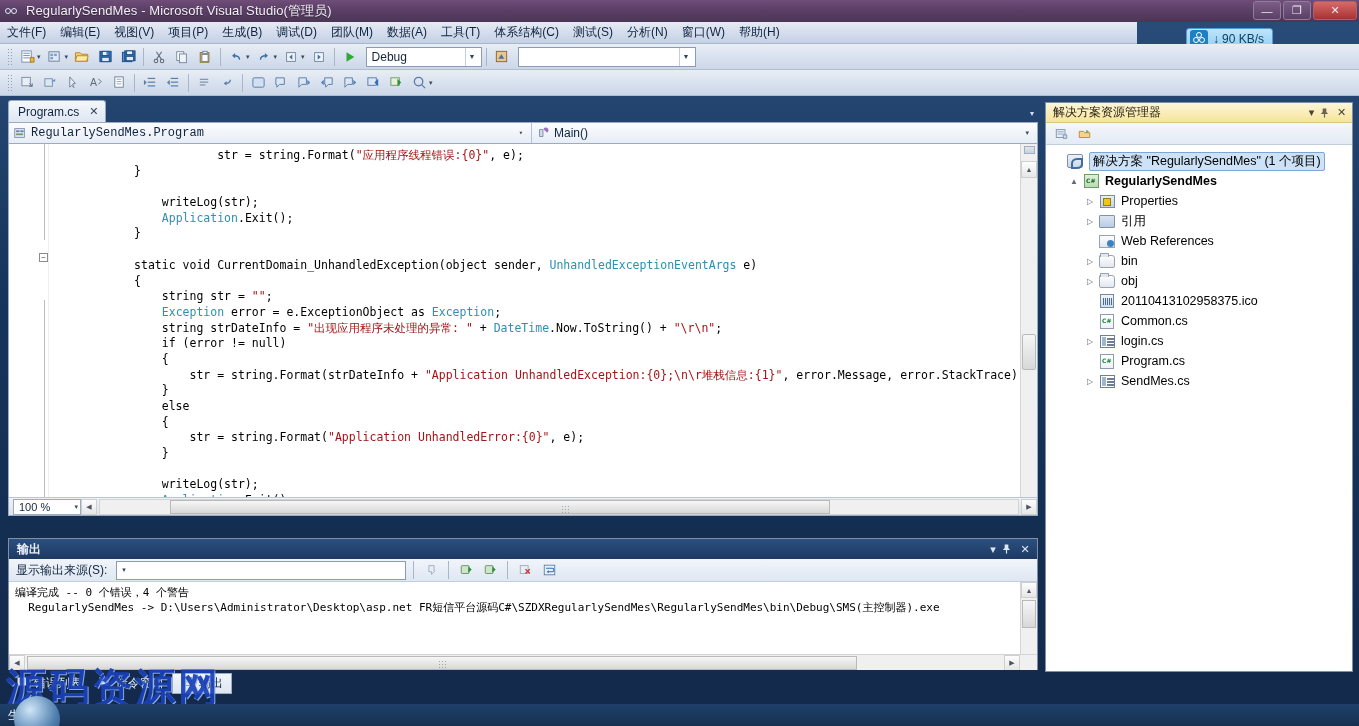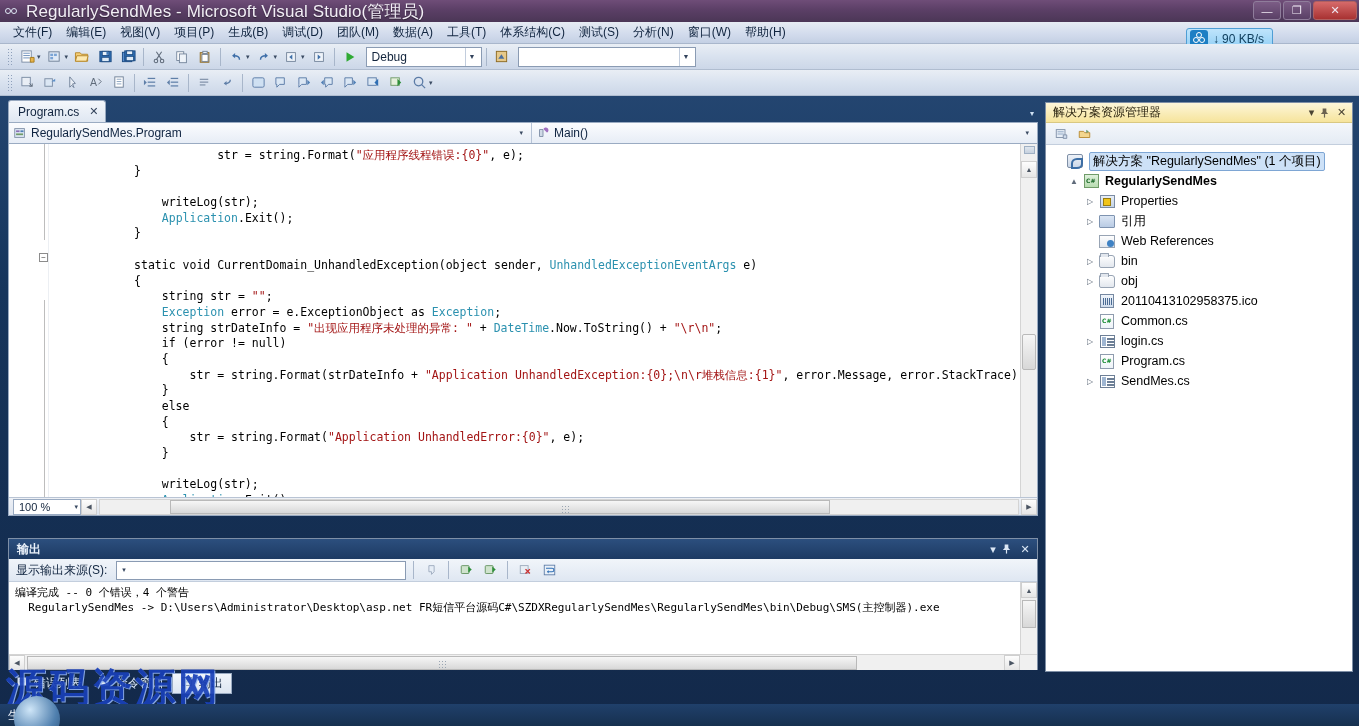--- a/index.html
+++ b/index.html
@@ -16,33 +16,33 @@
   .titlebar {
     position:absolute; left:0; top:0; width:1359px; height:22px;
     background: linear-gradient(180deg,#6f4d78 0%, #5b3f66 45%, #4b3656 100%);
     display:flex; align-items:center;
   }
   .titlebar .tb-icon { width:16px; height:16px; margin-left:5px; margin-right:5px;
     position:relative; flex:0 0 auto;}
   .tb-icon .d1,.tb-icon .d2{position:absolute;top:5px;width:6px;height:6px;border-radius:50%;
      border:1.5px solid #dfe9f5;}
   .tb-icon .d1{left:0;} .tb-icon .d2{left:6px;}
-  .titlebar .tb-title { color:#f2eef6; font-size:17px; letter-spacing:.1px;
+  .titlebar .tb-title { color:#f2eef6; font-size:13px; letter-spacing:.1px;
      text-shadow:0 1px 1px rgba(0,0,0,.45); white-space:nowrap;}
   .winbtns{position:absolute; right:2px; top:1px; display:flex; gap:2px;}
   .wb{width:28px;height:19px;border:1px solid #8f7d9b;border-radius:3px;
       display:flex;align-items:center;justify-content:center;color:#efe8f3;font-size:11px;
       background:linear-gradient(180deg,#7c5d86,#5a4066);}
   .wb.close{width:44px;background:linear-gradient(180deg,#d66a6a,#a83232);border-color:#b06060;}
 
   
   .menubar{
-    position:absolute;left:0;top:22px;width:1359px;height:22px;
+    position:absolute;left:0;top:22px;width:1137px;height:22px;
     background:linear-gradient(180deg,#e6ebf3 0%, #d3dced 55%, #c4d0e4 100%);
-    border-bottom:1px solid #a9b7cc; display:flex;align-items:center; padding-left:6px;
+    border-bottom:1px solid #a9b7cc; display:flex;align-items:center; padding-left:0;
   }
   .menuitem{color:#10243f;font-size:12px;padding:3px 7px;white-space:nowrap;cursor:default;}
 
   
   .toolbar{
     position:absolute;left:0;width:1359px;
     background:linear-gradient(180deg,#e9eef5 0%, #d9e2ef 50%, #ccd7e8 100%);
     border-bottom:1px solid #b0bdd0; display:flex;align-items:center;padding-left:4px;gap:1px;
   }
   .toolbar.r1{top:44px;height:26px;}
@@ -76,21 +76,21 @@
   .editor-dock{position:absolute;left:8px;top:100px;width:1030px;height:432px;}
   .tabstrip{height:22px;display:flex;align-items:flex-end;position:relative;}
   .tab{height:22px;background:linear-gradient(180deg,#f4f7fb,#dfe7f2);
     border:1px solid #98a9c0;border-bottom:none;border-radius:3px 3px 0 0;
     display:flex;align-items:center;padding:0 6px 0 9px;color:#11243f;font-size:12px;gap:10px;}
   .tab .x{font-size:11px;color:#35455d;}
   .tabstrip .tdrop{position:absolute;right:4px;bottom:4px;font-size:8px;color:#cfe0f2;}
   .navbar{height:22px;background:linear-gradient(180deg,#fbfcfe,#e7edf6);
     border:1px solid #9aabc2;display:flex;align-items:center;}
   .navcell{height:20px;display:flex;align-items:center;padding:0 4px;font-size:12px;color:#0e2340;gap:4px;}
-  .navcell.left{width:523px;border-right:1px solid #b6c3d6;}
+  .navcell.left{width:523px;border-right:1px solid #b6c3d6;font-family:Liberation Mono, monospace;}
   .navcell .nv{flex:1;white-space:nowrap;overflow:hidden;}
   .navcell .na{font-size:7px;color:#3a4a62;padding:0 4px;}
 
   .codearea{position:relative;height:372px;background:#fff;border:1px solid #9aabc2;border-top:none;
     overflow:hidden;}
   .gutter{position:absolute;left:0;top:0;width:28px;height:100%;background:#fff;}
   .indicator{position:absolute;left:28px;top:0;width:12px;height:100%;background:#fff;
      border-right:1px solid #eceff3;}
   .codelines{position:absolute;left:42px;top:4px;right:22px;
     font-family:"DejaVu Sans Mono","Liberation Mono",monospace;font-size:11.5px;line-height:15.7px;

